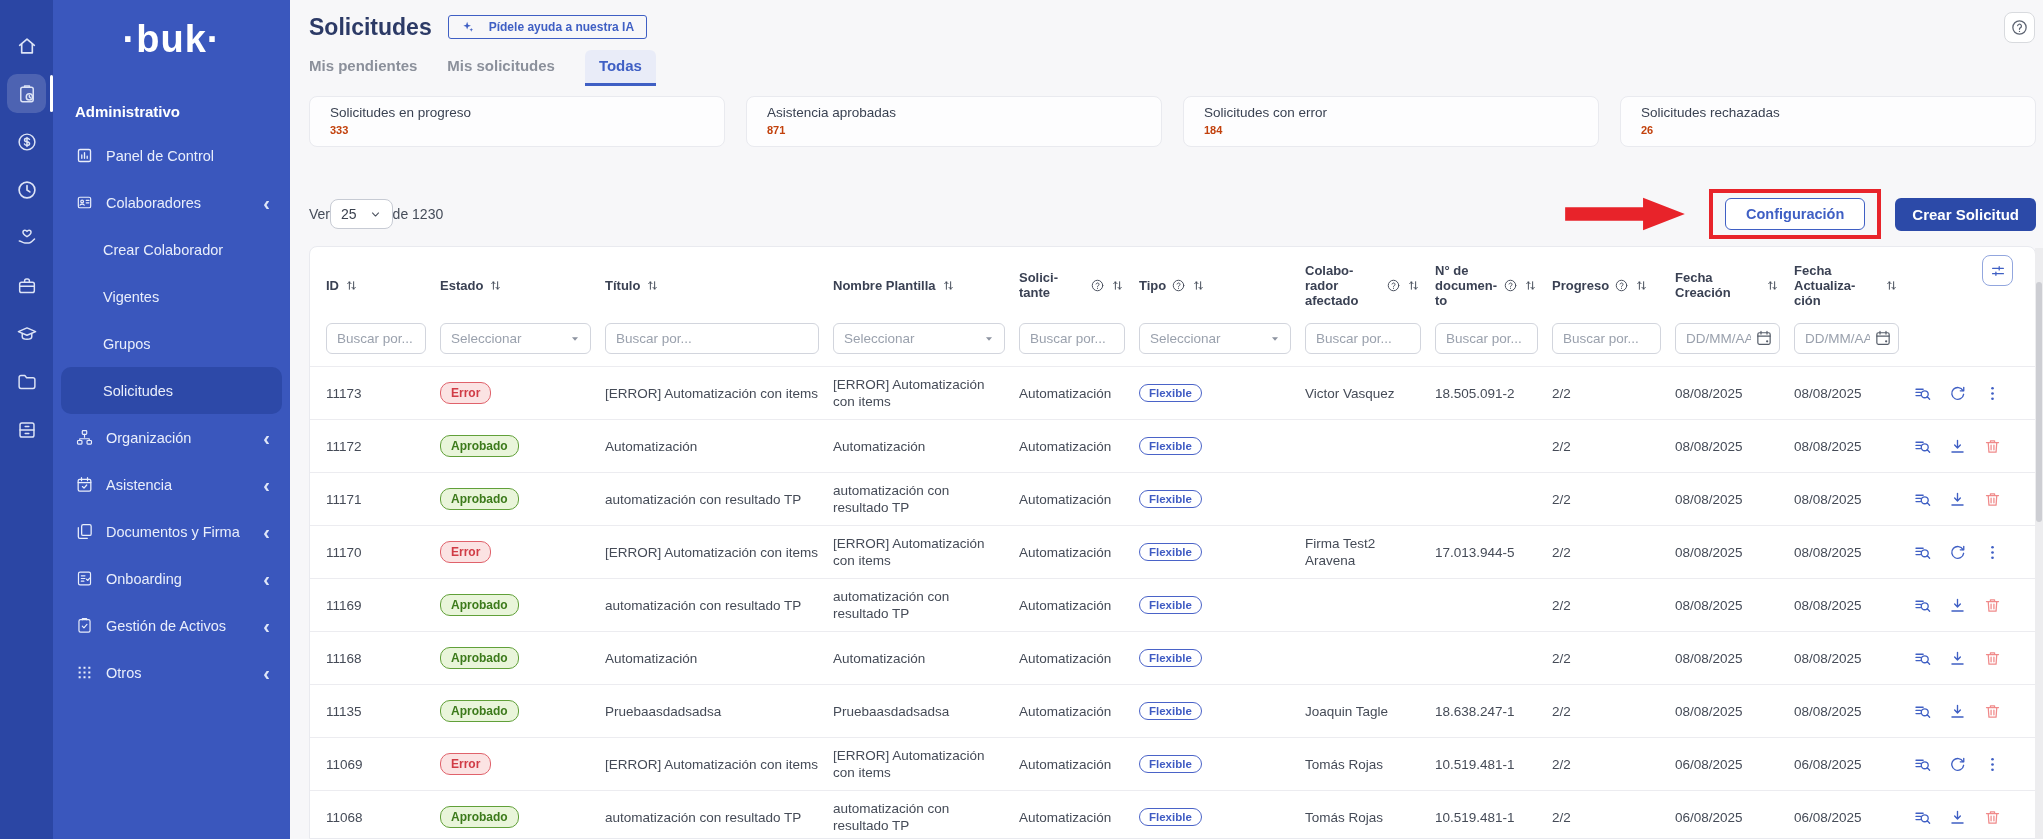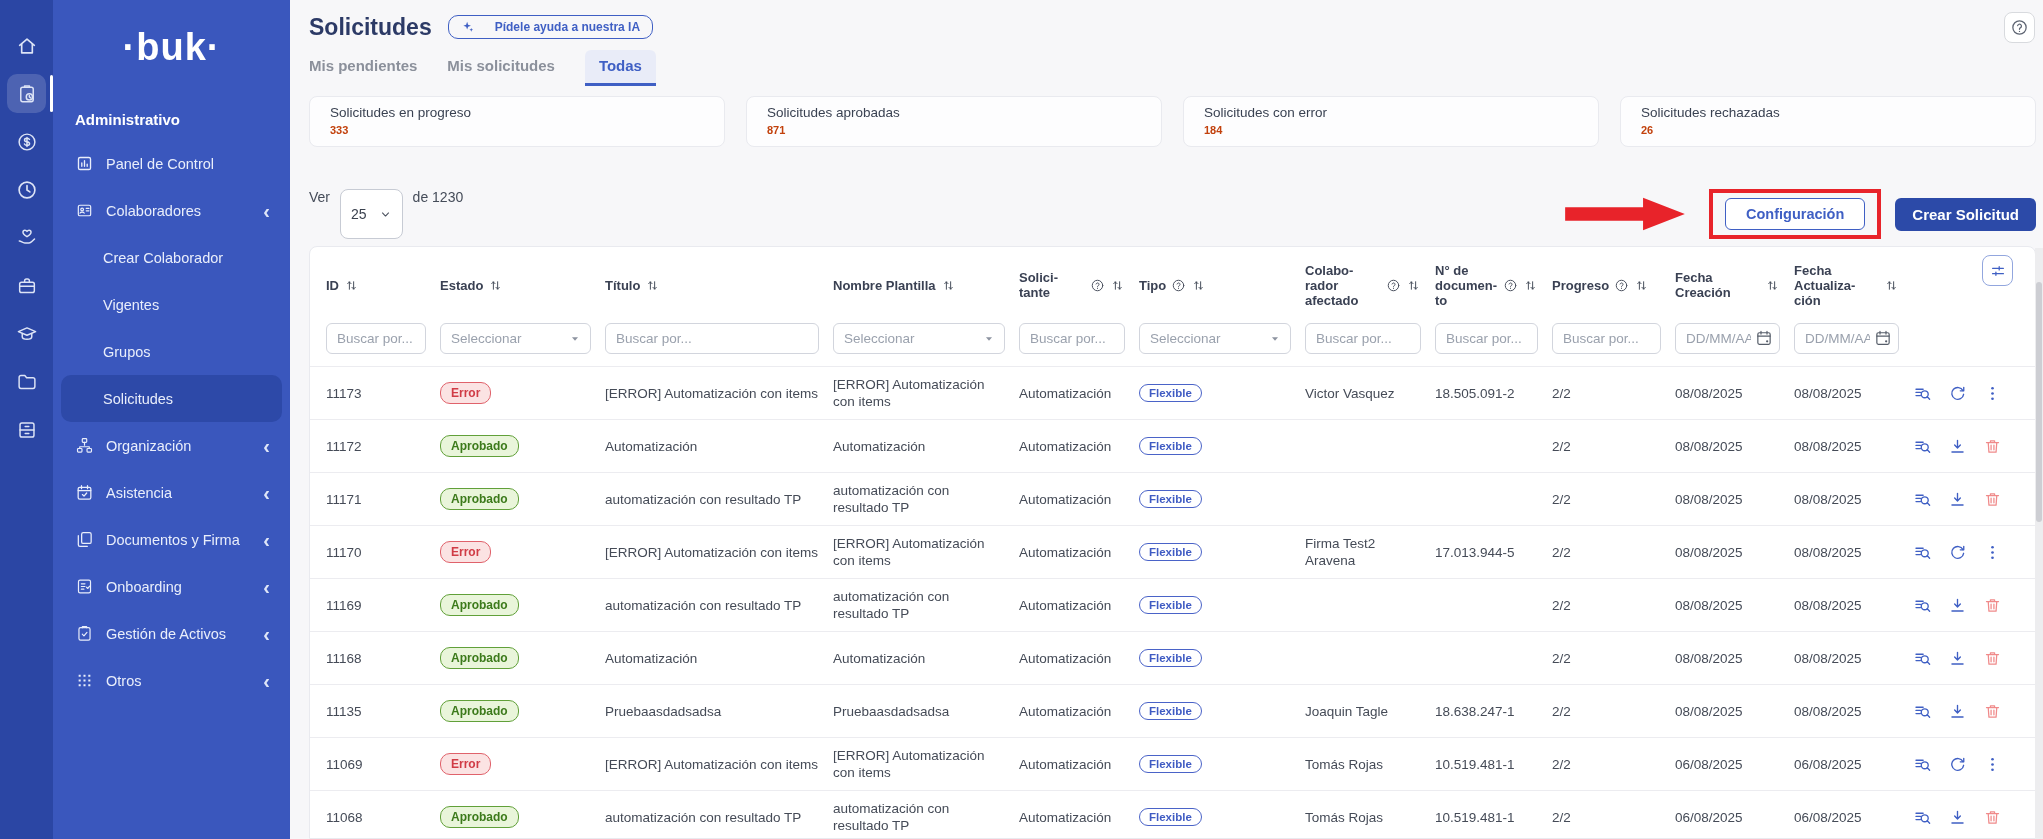--- a/index.html
+++ b/index.html
@@ -9,49 +9,49 @@
 
   
   .rail{width:53px;background:#2b46a4;display:flex;flex-direction:column;align-items:center;padding-top:22px;flex:none}
   .rail-item{position:relative;width:53px;height:48px;display:flex;align-items:center;justify-content:center;color:#dde4f6;cursor:pointer}
   .ric{width:22px;height:22px;position:relative;z-index:1}
   .rail-item.active::before{content:"";position:absolute;left:7px;top:4px;width:39px;height:39px;background:rgba(255,255,255,.16);border-radius:10px}
   .rail-item.active::after{content:"";position:absolute;right:0;top:5px;width:3px;height:37px;background:#fff;border-radius:2px}
 
   
   .panel{width:237px;background:#3a57bd;color:#eef1fb;flex:none}
-  .logo{font-size:38px;font-weight:700;color:#fff;text-align:center;padding-top:26px;letter-spacing:1px}
+  .logo{font-size:38px;font-weight:700;color:#fff;text-align:center;padding-top:18px;letter-spacing:1px}
   .section-label{font-size:15px;font-weight:700;padding:0 22px;margin-top:42px;color:#fff}
   .menu{margin-top:12px}
   .mi{display:flex;align-items:center;gap:12px;height:47px;margin:0 8px;padding:0 12px 0 14px;border-radius:10px;font-size:14.5px;color:#e9eefb;cursor:pointer}
   .mi.sub{padding-left:42px}
   .mi.active{background:#2d49a8}
   .mi-ic{width:19px;height:19px;flex:none}
   .mi-label{white-space:nowrap}
   .mi-chev{margin-left:auto;font-size:20px;font-weight:700;line-height:1;color:#dfe6f8}
 
   
   .main{flex:1;position:relative;padding:0 7px 0 19px;min-width:0}
   .topbar{display:flex;align-items:center;gap:16px;margin-top:10px;height:34px}
   .title{font-size:23px;font-weight:700;color:#2c3a66;margin:0}
-  .ai-pill{display:inline-flex;align-items:center;gap:20px;border:1.5px solid #3f5fc4;background:transparent;border-radius:10px;color:#3f5fc4;font-weight:700;font-size:12px;padding:4px 12px;font-family:inherit;cursor:pointer}
+  .ai-pill{display:inline-flex;align-items:center;gap:14px;border:1.5px solid #3f5fc4;background:transparent;border-radius:3px;color:#3f5fc4;font-weight:700;font-size:12px;padding:4px 12px;font-family:inherit;cursor:pointer}
   .ai-ic{width:14px;height:14px}
   .help-btn{position:absolute;right:8px;top:12px;width:31px;height:31px;border:1px solid #d8dade;background:#fff;border-radius:8px;display:flex;align-items:center;justify-content:center;color:#5d6472;cursor:pointer;padding:0}
   .help-ic{width:19px;height:19px}
 
   .tabs{display:flex;align-items:flex-end;margin-top:6px;gap:30px}
   .tab{font-size:15px;font-weight:600;color:#8b909b;padding:7px 0 9px;cursor:pointer;border-bottom:3px solid transparent}
   .tab.active{color:#3f5fc4;background:#e9ecf8;padding:7px 14px 9px;border-radius:6px 6px 0 0;border-bottom:3px solid #3f5fc4}
 
   .stats{display:flex;gap:21px;margin-top:10px}
   .stat{flex:1;background:#fdfdfe;border:1px solid #e9eaef;border-radius:8px;padding:8px 20px 10px}
   .stat-label{font-size:13.5px;color:#3a4252}
   .stat-value{font-size:11px;font-weight:700;color:#c2410c;margin-top:4px}
 
-  .controls{display:flex;margin-top:42px;gap:10px}
+  .controls{display:flex;align-items:center;margin-top:42px;}
   .ver-label,.of-label{font-size:14px;color:#454c59}
   .psize{display:flex;align-items:center;gap:12px;border:1px solid #c7cbd4;border-radius:8px;background:#fff;padding:6px 10px;font-size:14px;color:#3b424f;cursor:pointer}
   .pcaret{width:13px;height:13px;color:#4a515e}
   .controls-right{margin-left:auto;display:flex;align-items:center}
   .annot-arrow{width:128px;height:38px}
   .annot-box{border:4px solid #e8232a;padding:5px 12px;margin-left:20px;display:inline-flex}
   .btn-config{border:1px solid #3f5fc4;background:#fff;color:#3f5fc4;font-size:14.5px;font-weight:600;border-radius:6px;padding:7px 20px;font-family:inherit;cursor:pointer}
   .btn-crear{margin-left:14px;border:none;background:#2c4aa8;color:#fff;font-size:15px;font-weight:600;border-radius:6px;padding:8px 17px;font-family:inherit;cursor:pointer}
 
   
@@ -355,21 +355,21 @@
     </div>
 
     <div class="stats">
 
         <div class="stat">
           <div class="stat-label">Solicitudes en progreso</div>
           <div class="stat-value">333</div>
         </div>
 
         <div class="stat">
-          <div class="stat-label">Solicitudes aprobadas</div>
+          <div class="stat-label">Asistencia aprobadas</div>
           <div class="stat-value">871</div>
         </div>
 
         <div class="stat">
           <div class="stat-label">Solicitudes con error</div>
           <div class="stat-value">184</div>
         </div>
 
         <div class="stat">
           <div class="stat-label">Solicitudes rechazadas</div>

